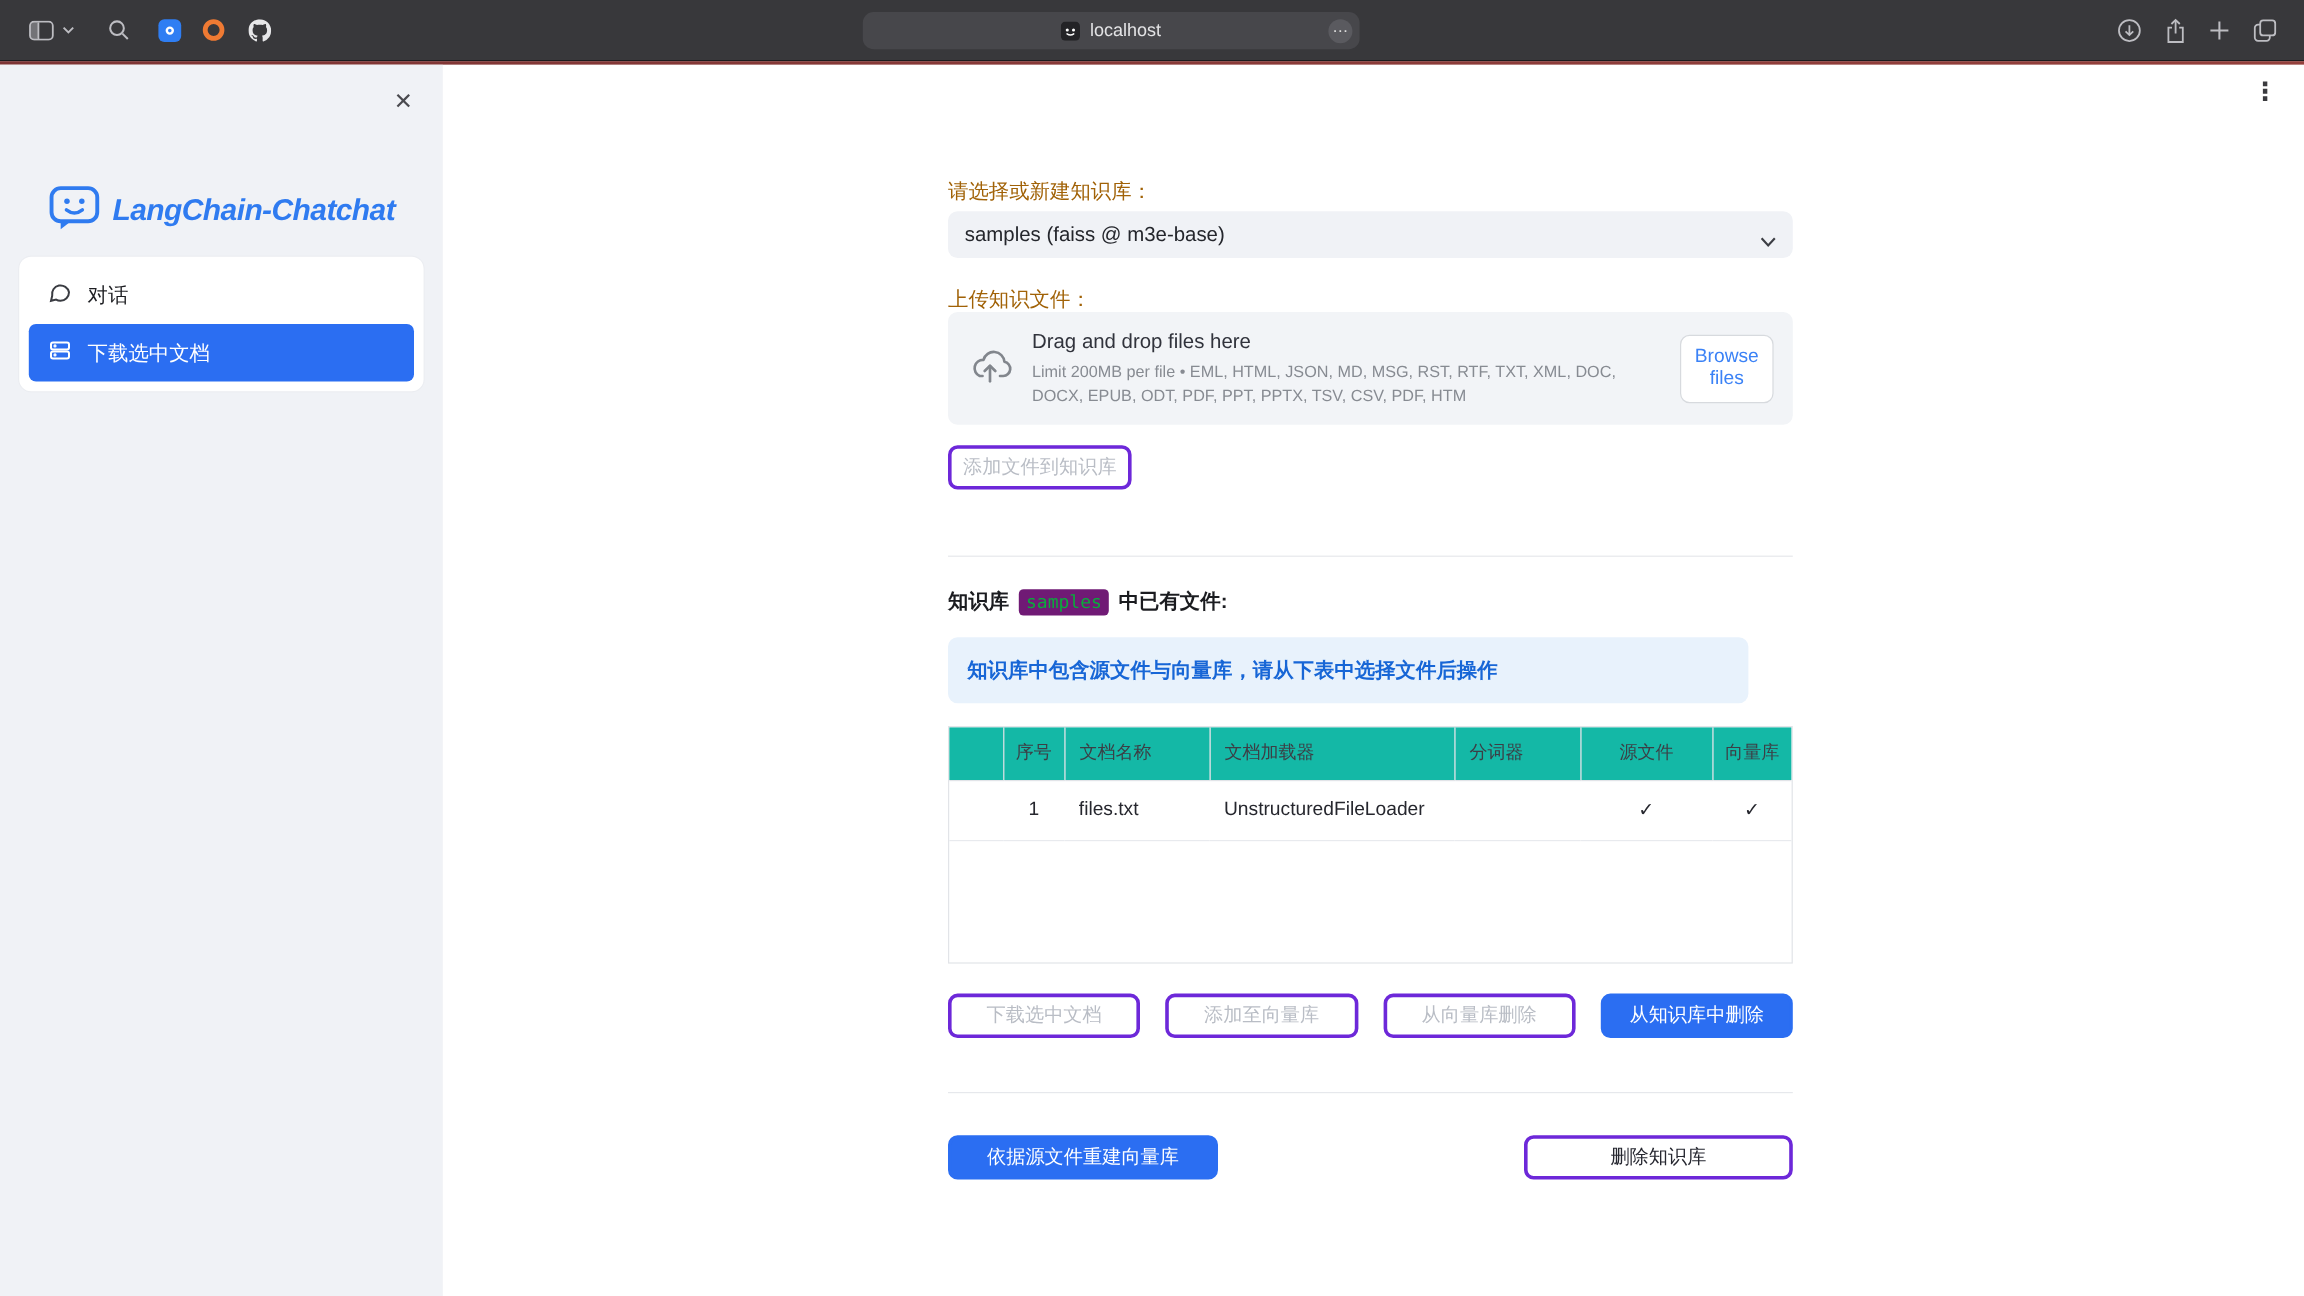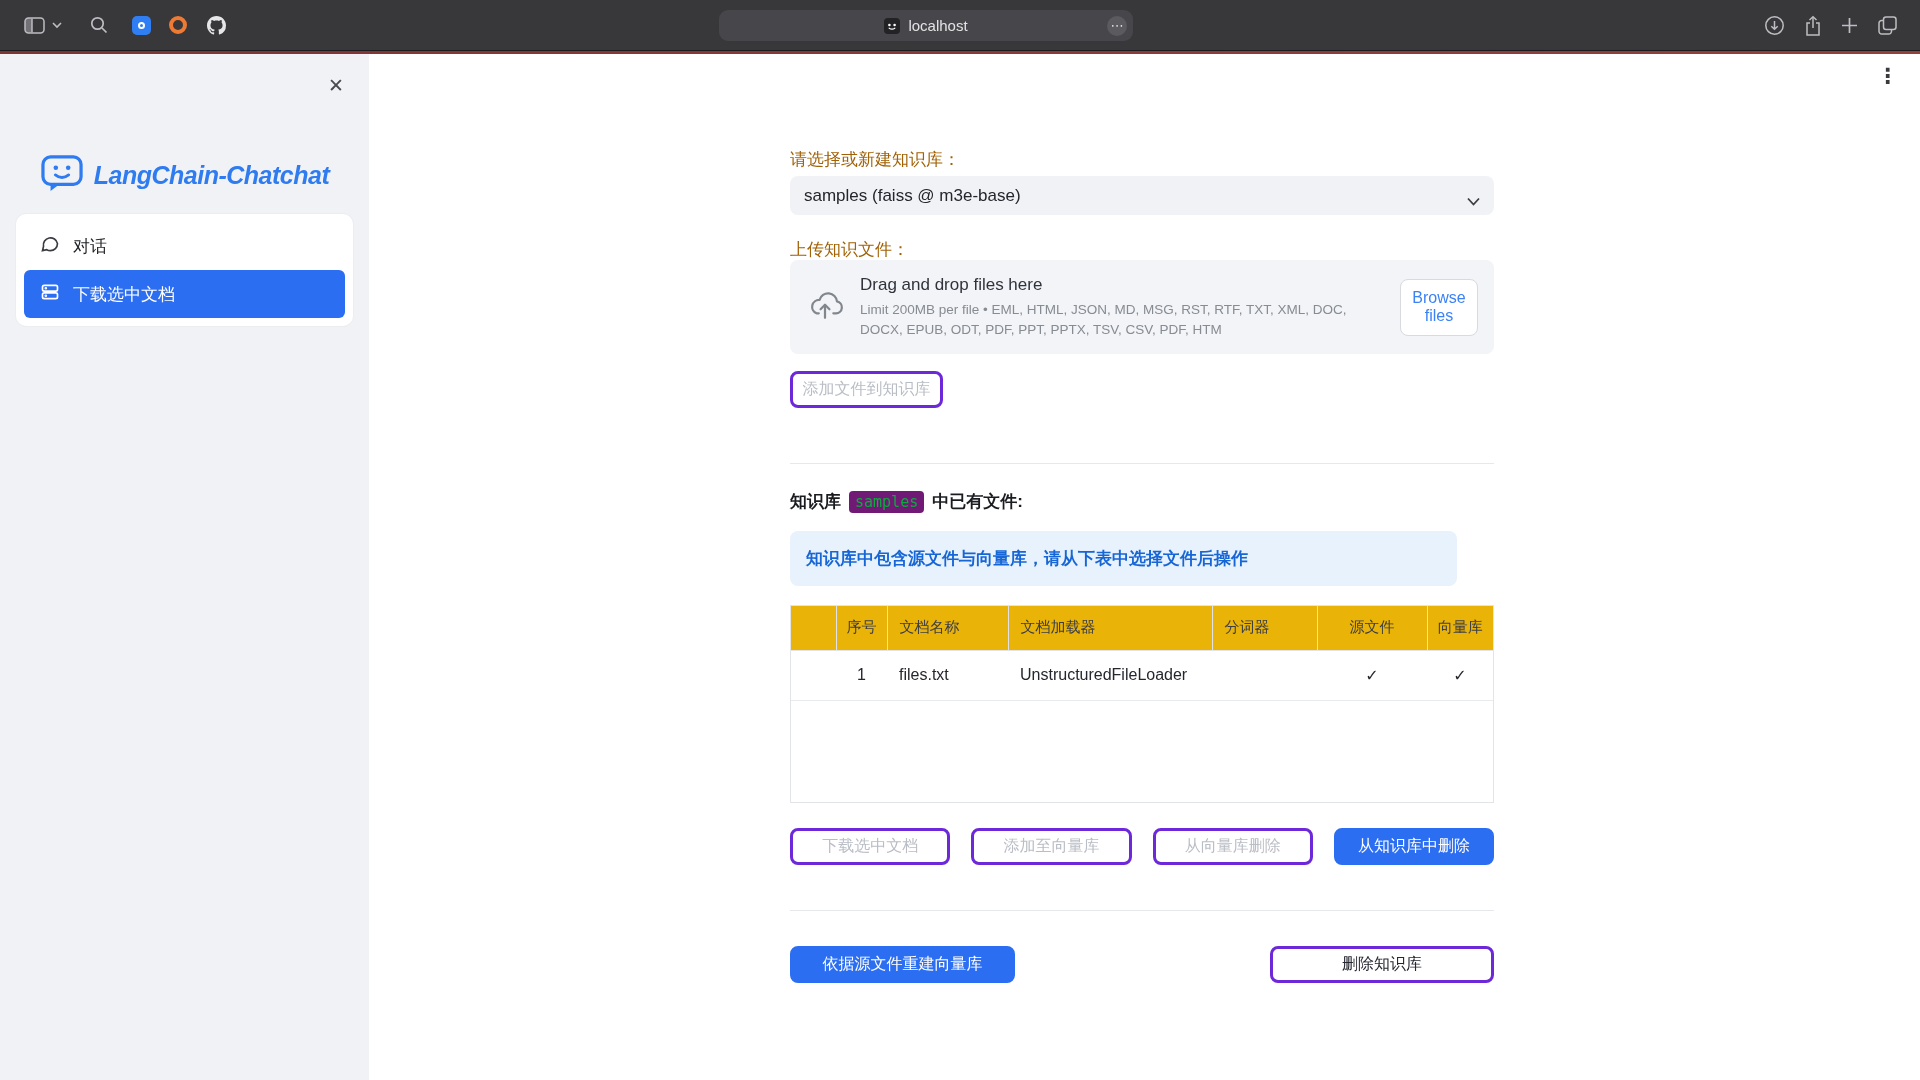--- a/index.html
+++ b/index.html
@@ -95,21 +95,21 @@
                         padding:2px 6px; border-radius:4px; font-weight:normal; }
 
   .infobox { position:absolute; top:477px; left:0; width:667px; height:55px;
              background:#e8f2fc; border-radius:8px; display:flex; align-items:center;
              padding-left:16px; color:#1766d6; font-size:17px; font-weight:600; }
 
   .kb-table-wrap { position:absolute; top:551px; left:0; width:704px; height:198px;
                    border:1px solid #e2e4e8; background:#fff; overflow:hidden; }
   .kb-table { width:100%; border-collapse:collapse; table-layout:fixed; }
   .kb-table th { height:44px; font-size:15px; font-weight:500; color:#3c3e45;
-                 border-bottom:1px solid #e2e4e8; background:#eab308; }
+                 border-bottom:1px solid #e2e4e8; background:#14b8a6; }
   .kb-table th + th { border-left:1px solid #e0e2e6; }
   .kb-table td { height:50px; font-size:16px; color:#26272e;
                  border-bottom:1px solid #e8eaee; }
   .al { text-align:left; padding-left:12px; }
   .ac { text-align:center; }
   .check { color:#3d4046; font-size:16px; }
 
   .actions { position:absolute; top:774px; left:0; width:704px; height:37px;
              display:flex; gap:21px; }
   .actions .btn { flex:1; height:37px; }

